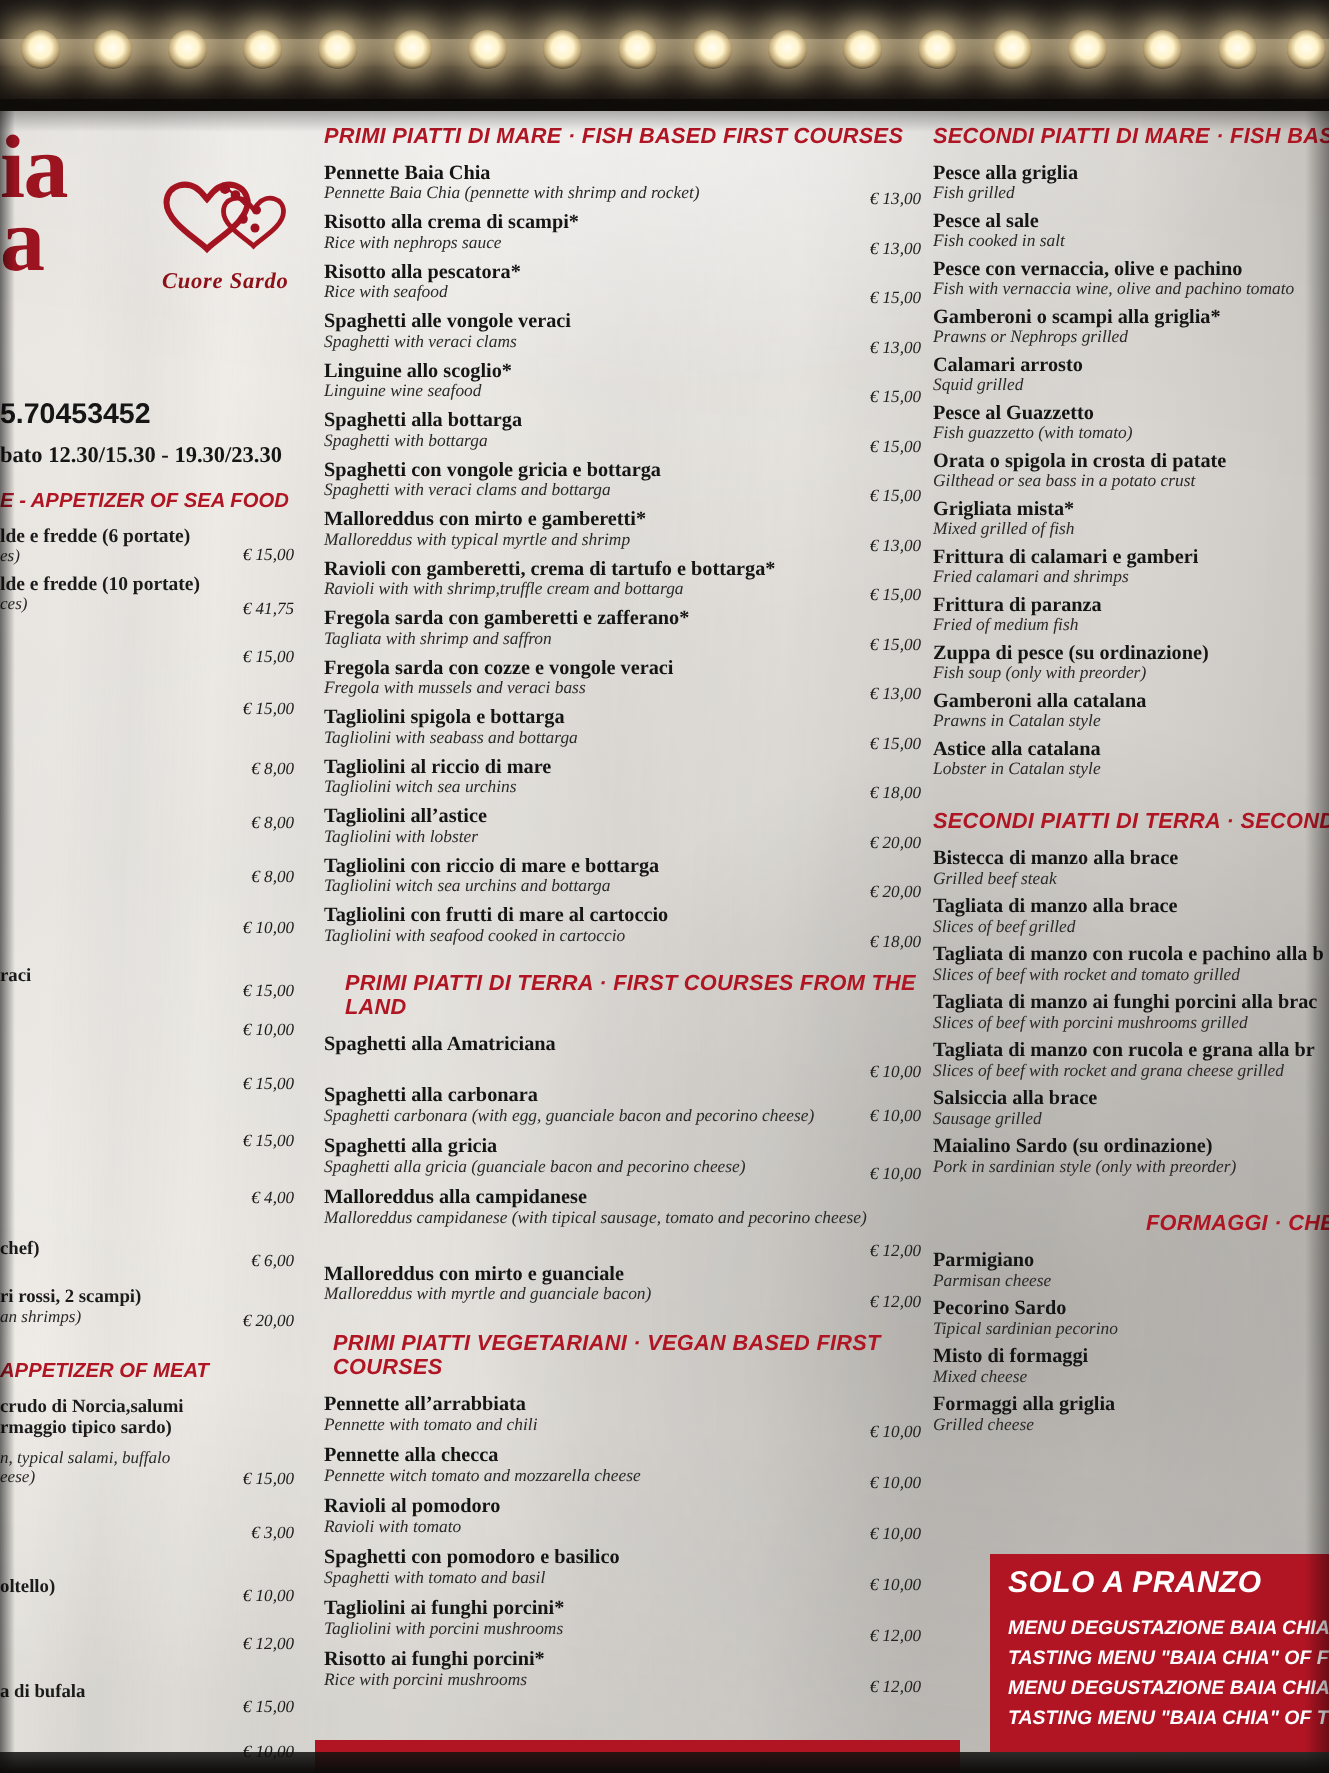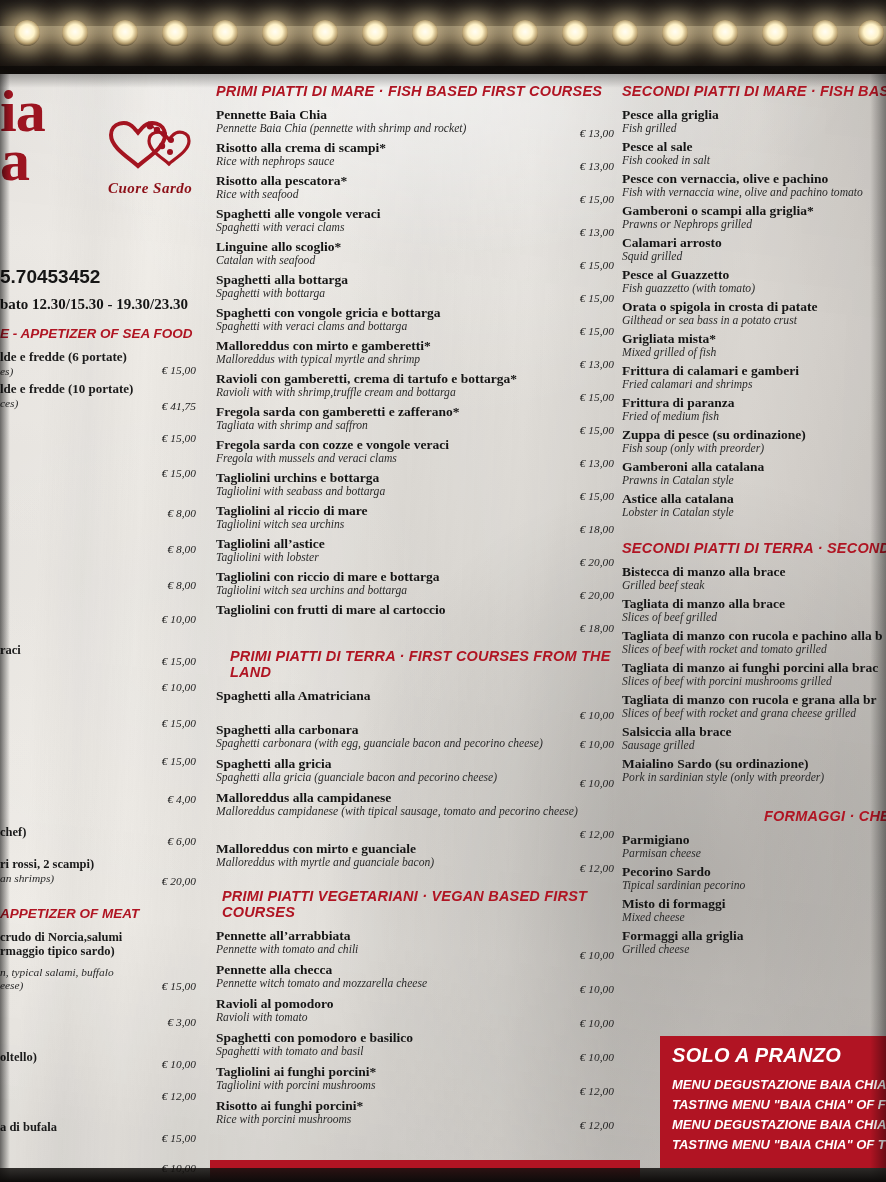--- a/index.html
+++ b/index.html
@@ -282,21 +282,21 @@
           <div class="en">Rice with seafood</div>
           <div class="price">€ 15,00</div>
         </div>
       <div class="dish" style="height:32px">
           <div class="it">Spaghetti alle vongole veraci</div>
           <div class="en">Spaghetti with veraci clams</div>
           <div class="price">€ 13,00</div>
         </div>
       <div class="dish" style="height:32px">
           <div class="it">Linguine allo scoglio*</div>
-          <div class="en">Catalan with seafood</div>
+          <div class="en">Linguine wine seafood</div>
           <div class="price">€ 15,00</div>
         </div>
       <div class="dish" style="height:32px">
           <div class="it">Spaghetti alla bottarga</div>
           <div class="en">Spaghetti with bottarga</div>
           <div class="price">€ 15,00</div>
         </div>
       <div class="dish" style="height:32px">
           <div class="it">Spaghetti con vongole gricia e bottarga</div>
           <div class="en">Spaghetti with veraci clams and bottarga</div>
@@ -312,45 +312,46 @@
           <div class="en">Ravioli with with shrimp,truffle cream and bottarga</div>
           <div class="price">€ 15,00</div>
         </div>
       <div class="dish" style="height:32px">
           <div class="it">Fregola sarda con gamberetti e zafferano*</div>
           <div class="en">Tagliata with shrimp and saffron</div>
           <div class="price">€ 15,00</div>
         </div>
       <div class="dish" style="height:32px">
           <div class="it">Fregola sarda con cozze e vongole veraci</div>
-          <div class="en">Fregola with mussels and veraci clams</div>
+          <div class="en">Fregola with mussels and veraci bass</div>
           <div class="price">€ 13,00</div>
         </div>
       <div class="dish" style="height:32px">
-          <div class="it">Tagliolini urchins e bottarga</div>
+          <div class="it">Tagliolini spigola e bottarga</div>
           <div class="en">Tagliolini with seabass and bottarga</div>
           <div class="price">€ 15,00</div>
         </div>
       <div class="dish" style="height:32px">
           <div class="it">Tagliolini al riccio di mare</div>
           <div class="en">Tagliolini witch sea urchins</div>
           <div class="price">€ 18,00</div>
         </div>
       <div class="dish" style="height:32px">
           <div class="it">Tagliolini all’astice</div>
           <div class="en">Tagliolini with lobster</div>
           <div class="price">€ 20,00</div>
         </div>
       <div class="dish" style="height:32px">
           <div class="it">Tagliolini con riccio di mare e bottarga</div>
           <div class="en">Tagliolini witch sea urchins and bottarga</div>
           <div class="price">€ 20,00</div>
         </div>
       <div class="dish" style="height:32px">
           <div class="it">Tagliolini con frutti di mare al cartoccio</div>
+          <div class="en">Tagliolini with seafood cooked in cartoccio</div>
           <div class="price">€ 18,00</div>
         </div>
     </div>
 
     <div class="sep-gap"></div>
     <div class="sec-head" style="padding-left:14px">PRIMI PIATTI DI TERRA · FIRST COURSES FROM THE LAND</div>
     <div>
       <div class="dish" style="height:33px">
           <div class="it">Spaghetti alla Amatriciana</div>
           <div class="price">€ 10,00</div>

